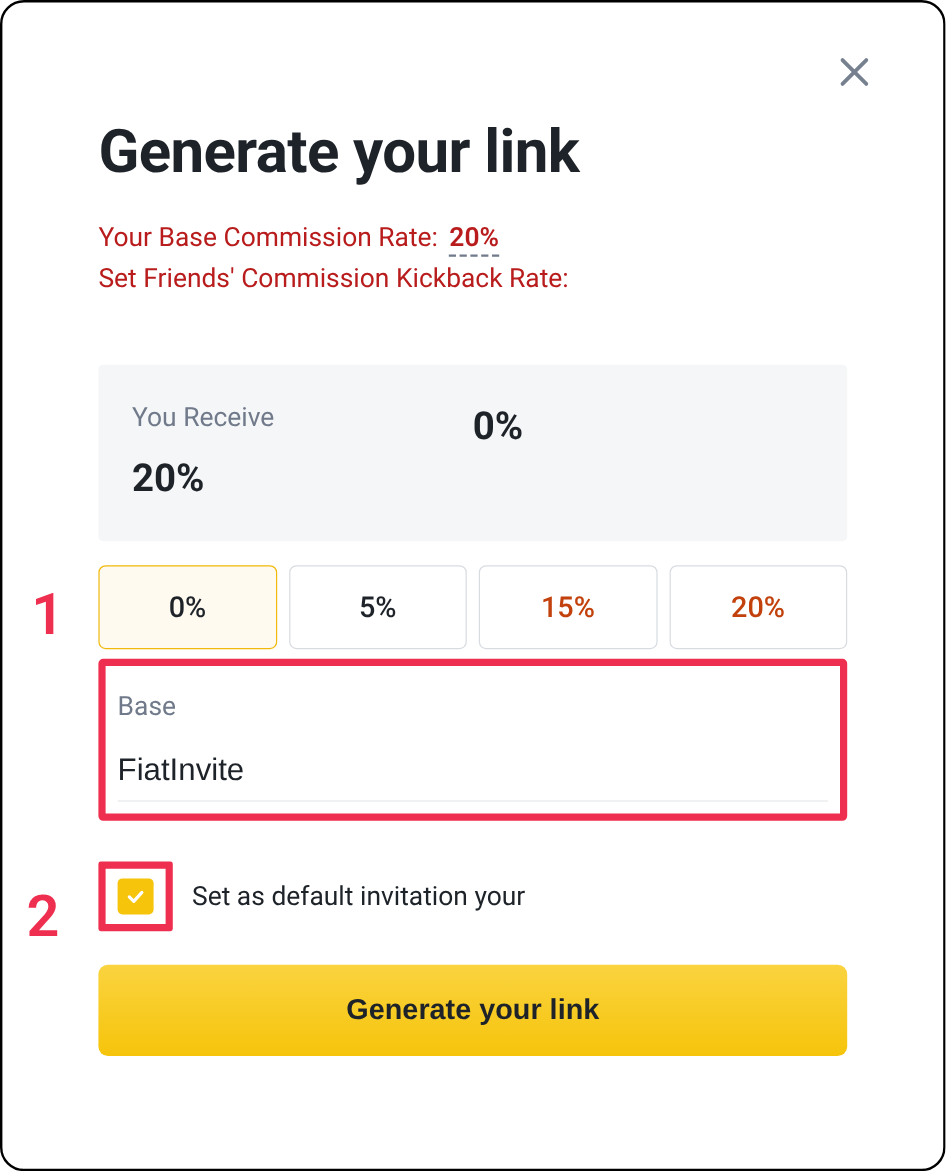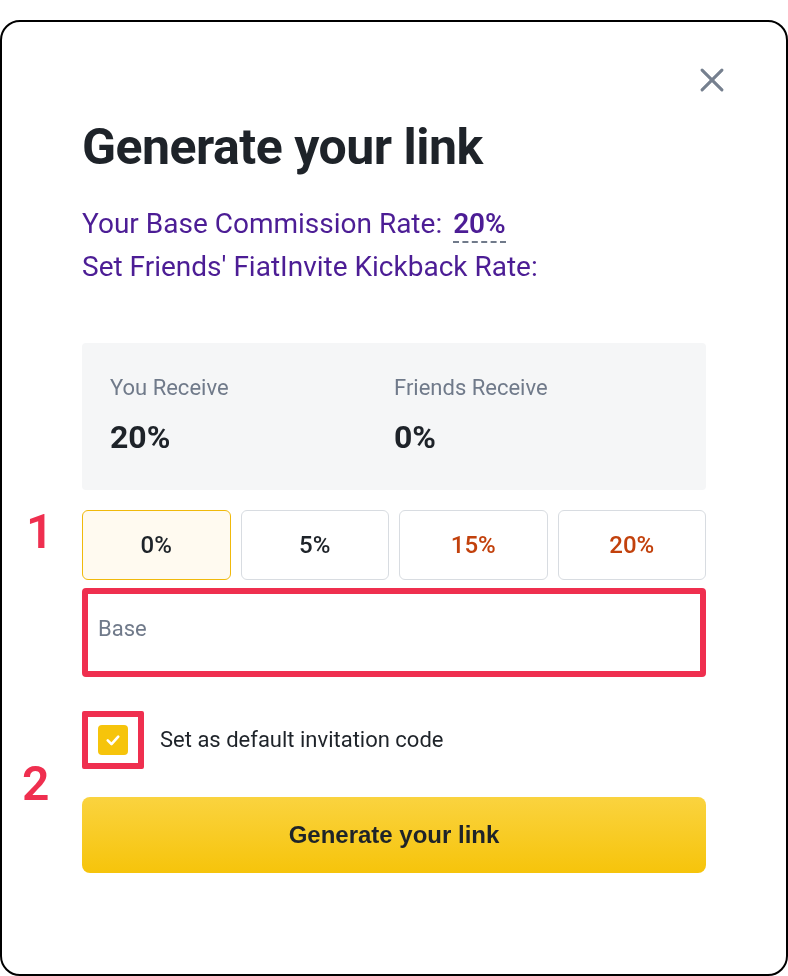--- a/index.html
+++ b/index.html
@@ -13,21 +13,20 @@
     position: relative;
   }
   .modal {
     position: absolute;
     top: 0; left: 0; right: 0; bottom: 0;
     background: #ffffff;
     border-radius: 20px;
     border: 2px solid #000;
     padding: 0;
     overflow: hidden;
-    margin-top: 20px;
   }
   .close-btn {
     position: absolute;
     top: 40px;
     right: 56px;
     width: 36px;
     height: 36px;
     cursor: pointer;
     display: flex;
     align-items: center;
@@ -39,22 +38,22 @@
     padding: 96px 80px 40px 80px;
   }
   h1 {
     font-size: 50px;
     font-weight: 700;
     color: #1e2329;
     letter-spacing: -0.5px;
     margin-bottom: 26px;
   }
   .subline {
-    font-size: 28px;
-    color: #4c1d95;
+    font-size: 22px;
+    color: #b91c1c;
     line-height: 1.55;
     font-weight: 400;
   }
   .subline .rate-val {
     font-weight: 600;
     border-bottom: 2px dashed #707a8a;
     padding-bottom: 1px;
     margin-left: 4px;
   }
   .distribution-box {
@@ -196,53 +195,53 @@
   </div>
 
   <div class="content">
 
     <h1>Generate your link</h1>
 
     <div class="subline">
       <span>Your Base Commission Rate:</span>
       <span class="rate-val">20%</span>
     </div>
-    <div class="subline">Set Friends' FiatInvite Kickback Rate:</div>
+    <div class="subline">Set Friends' Commission Kickback Rate:</div>
 
     <div class="distribution-box">
       <div class="dist-col">
         <div class="dist-label">You Receive</div>
         <div class="dist-value">20%</div>
       </div>
       <div class="dist-col">
-        <div class="dist-label">Friends Receive</div>
         <div class="dist-value">0%</div>
       </div>
     </div>
 
     <div class="percent-row">
       <div class="percent-chip selected">0%</div>
       <div class="percent-chip">5%</div>
       <div class="percent-chip disabled">15%</div>
       <div class="percent-chip disabled">20%</div>
     </div>
 
     <div class="note-box">
       <div class="note-label">Base</div>
+      <input class="note-input" type="text" value="FiatInvite" style="">
     </div>
 
     <div class="default-row">
       <span class="check-highlight">
         <span class="checkbox">
           <svg viewBox="0 0 24 24" fill="none" stroke="currentColor" stroke-width="3.5" stroke-linecap="round" stroke-linejoin="round">
             <polyline points="5 12.5 10 17.5 19 7.5"></polyline>
           </svg>
         </span>
       </span>
-      <span class="default-label">Set as default invitation code</span>
+      <span class="default-label">Set as default invitation your</span>
     </div>
 
     <button class="generate-btn">Generate your link</button>
 
   </div>
 
   <div class="annotation" style="left:24px; top:486px;">1</div>
   <div class="annotation" style="left:20px; top:738px;">2</div>
 
 </div>

